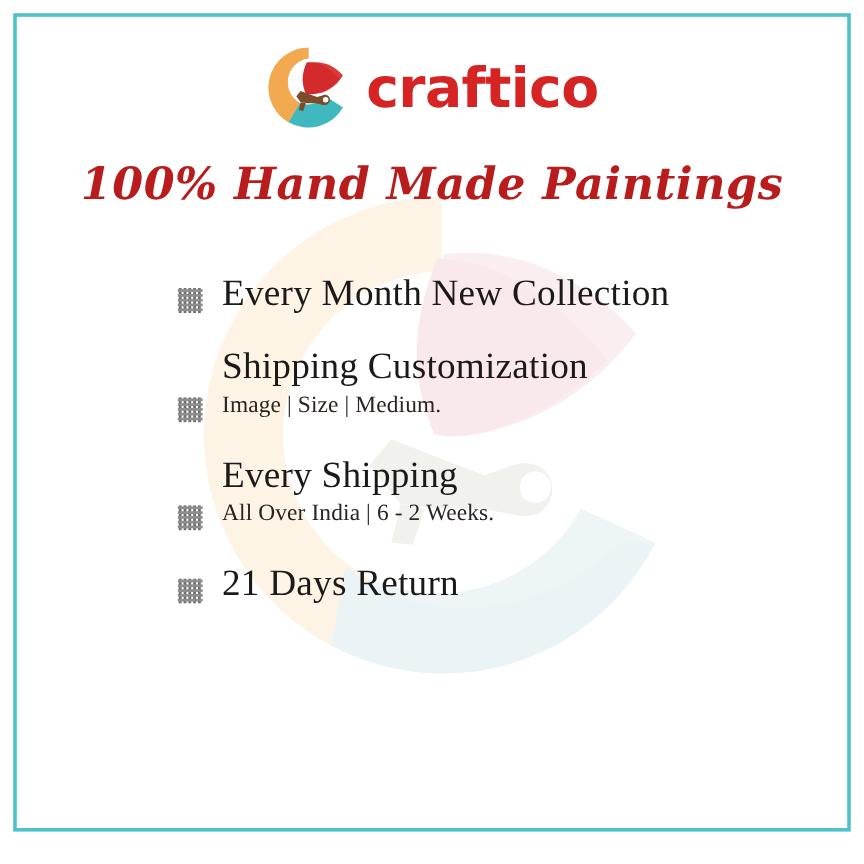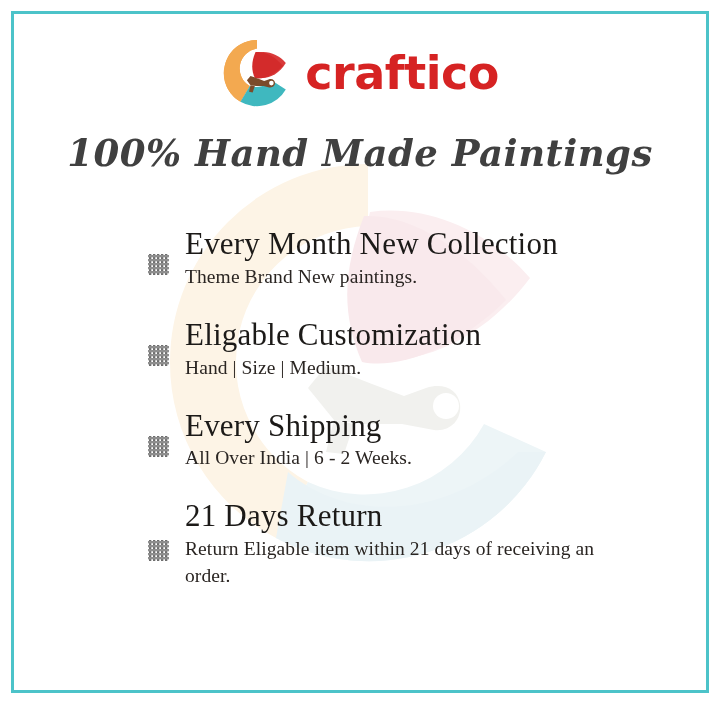--- a/index.html
+++ b/index.html
@@ -78,35 +78,35 @@
     top: 131px;
     left: 0;
     width: 100%;
     text-align: center;
     z-index: 3;
     font-family: "DejaVu Serif", serif;
     font-style: italic;
     font-weight: bold;
     font-size: 37px;
     letter-spacing: 0.5px;
-    color: #404040;
+    color: #b91c1c;
     white-space: nowrap;
   }
 
   
   .features {
     position: absolute;
     top: 228px;
     left: 148px;
     width: 470px;
     z-index: 3;
   }
   .feature {
     display: flex;
-    align-items: center;
+    align-items: flex-end;
     margin-bottom: 28px;
   }
   .feature:last-child { margin-bottom: 16px; }
 
   .bullet-icon {
     flex: 0 0 auto;
     width: 21px;
     height: 21px;
     margin-top: 11px;
     margin-right: 16px;
@@ -206,46 +206,45 @@
             <rect x="0" y="1" width="21" height="2.3"></rect>
             <rect x="0" y="5" width="21" height="2.3"></rect>
             <rect x="0" y="9" width="21" height="2.3"></rect>
             <rect x="0" y="13" width="21" height="2.3"></rect>
             <rect x="0" y="17" width="21" height="2.3"></rect>
           </g>
         </svg>
       </span>
       <div class="feature-text">
         <div class="feature-title">Every Month New Collection</div>
-        <div class="feature-sub">Theme Brand New paintings.</div>
-      </div>
-    </div>
-
-    <div class="feature">
-      <span class="bullet-icon">
-        <svg viewBox="0 0 21 21" xmlns="http://www.w3.org/2000/svg">
-          <g fill="#6e6e6e">
-            <rect x="1" y="0" width="2.3" height="21"></rect>
-            <rect x="5" y="0" width="2.3" height="21"></rect>
-            <rect x="9" y="0" width="2.3" height="21"></rect>
-            <rect x="13" y="0" width="2.3" height="21"></rect>
-            <rect x="17" y="0" width="2.3" height="21"></rect>
-          </g>
-          <g fill="#8e8e8e">
-            <rect x="0" y="1" width="21" height="2.3"></rect>
-            <rect x="0" y="5" width="21" height="2.3"></rect>
-            <rect x="0" y="9" width="21" height="2.3"></rect>
-            <rect x="0" y="13" width="21" height="2.3"></rect>
-            <rect x="0" y="17" width="21" height="2.3"></rect>
-          </g>
-        </svg>
-      </span>
-      <div class="feature-text">
-        <div class="feature-title">Eligable Customization</div>
-        <div class="feature-sub">Hand | Size | Medium.</div>
+      </div>
+    </div>
+
+    <div class="feature">
+      <span class="bullet-icon">
+        <svg viewBox="0 0 21 21" xmlns="http://www.w3.org/2000/svg">
+          <g fill="#6e6e6e">
+            <rect x="1" y="0" width="2.3" height="21"></rect>
+            <rect x="5" y="0" width="2.3" height="21"></rect>
+            <rect x="9" y="0" width="2.3" height="21"></rect>
+            <rect x="13" y="0" width="2.3" height="21"></rect>
+            <rect x="17" y="0" width="2.3" height="21"></rect>
+          </g>
+          <g fill="#8e8e8e">
+            <rect x="0" y="1" width="21" height="2.3"></rect>
+            <rect x="0" y="5" width="21" height="2.3"></rect>
+            <rect x="0" y="9" width="21" height="2.3"></rect>
+            <rect x="0" y="13" width="21" height="2.3"></rect>
+            <rect x="0" y="17" width="21" height="2.3"></rect>
+          </g>
+        </svg>
+      </span>
+      <div class="feature-text">
+        <div class="feature-title">Shipping Customization</div>
+        <div class="feature-sub">Image | Size | Medium.</div>
       </div>
     </div>
 
     <div class="feature">
       <span class="bullet-icon">
         <svg viewBox="0 0 21 21" xmlns="http://www.w3.org/2000/svg">
           <g fill="#6e6e6e">
             <rect x="1" y="0" width="2.3" height="21"></rect>
             <rect x="5" y="0" width="2.3" height="21"></rect>
             <rect x="9" y="0" width="2.3" height="21"></rect>
@@ -281,18 +280,17 @@
             <rect x="0" y="1" width="21" height="2.3"></rect>
             <rect x="0" y="5" width="21" height="2.3"></rect>
             <rect x="0" y="9" width="21" height="2.3"></rect>
             <rect x="0" y="13" width="21" height="2.3"></rect>
             <rect x="0" y="17" width="21" height="2.3"></rect>
           </g>
         </svg>
       </span>
       <div class="feature-text">
         <div class="feature-title">21 Days Return</div>
-        <div class="feature-sub">Return Eligable item within 21 days of receiving an order.</div>
       </div>
     </div>
 
   </div>
 </div>
 
 </body></html>

